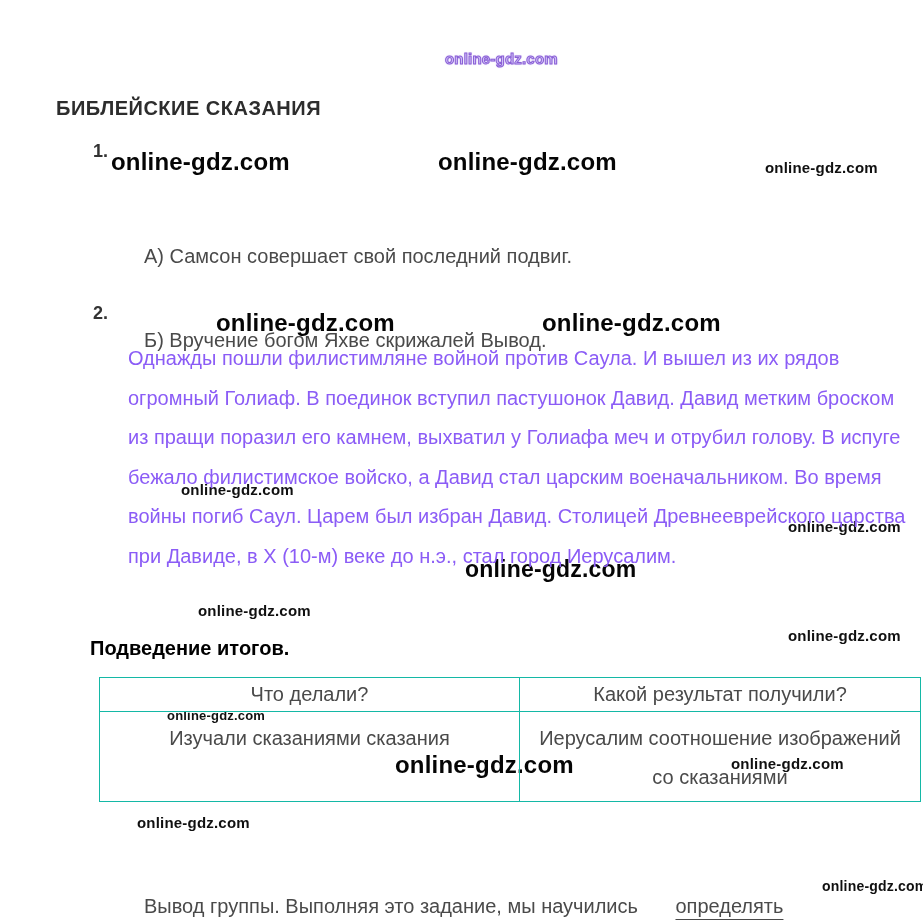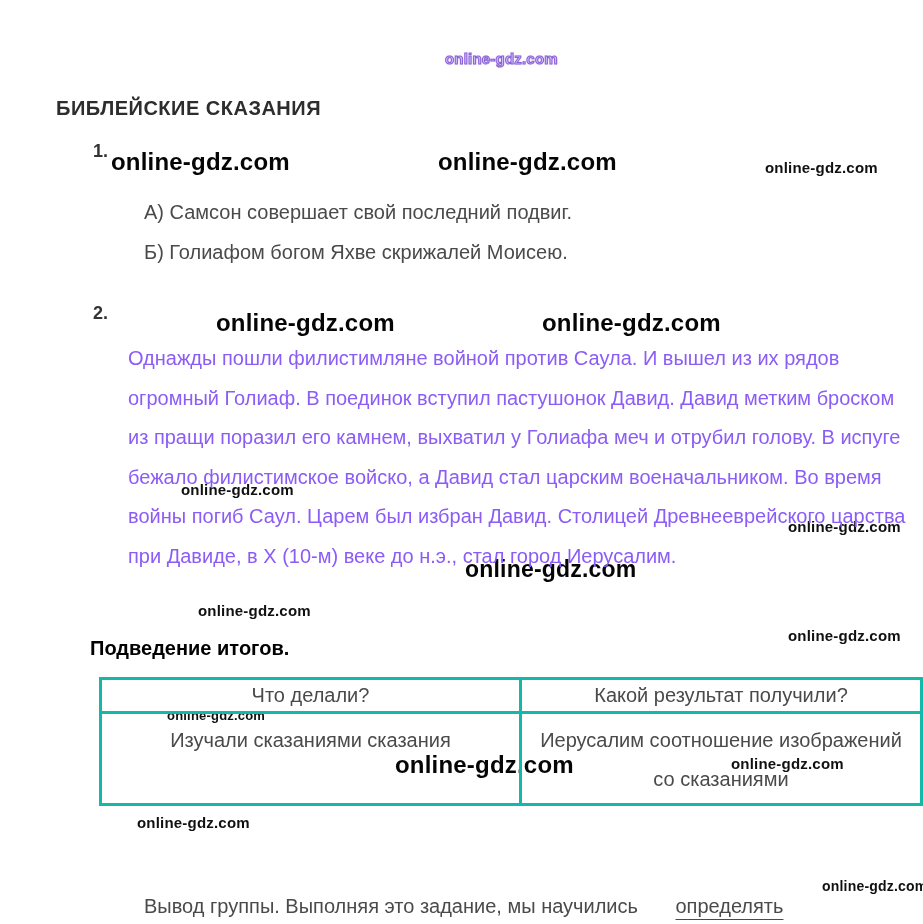--- a/index.html
+++ b/index.html
@@ -51,39 +51,39 @@
     position: absolute; left: 45px;
     font-size: 18px; font-weight: bold; color: #333333;
   }
   .num1 { top: 93px; }
   .num2 { top: 255px; }
 
   .options {
     position: absolute; left: 80px; top: 131px; width: 700px;
     font-size: 20px; color: #4a4a4a;
   }
-  .option { height: 40px; line-height: 34px; }
+  .option { height: 40px; line-height: 34px; margin-top: 44px; }
 
   .para {
     position: absolute; left: 80px; top: 291px; width: 815px;
     font-size: 20px; color: #8b5cf6; line-height: 39.5px;
   }
 
   .summary-heading {
     position: absolute; left: 42px; top: 589px;
     font-size: 20px; font-weight: bold; color: #000000;
   }
 
   .results {
     position: absolute; left: 67px; top: 645px; width: 821px;
     border-collapse: collapse; table-layout: fixed;
     font-size: 20px; color: #4a4a4a;
   }
   .results th, .results td {
-    border: 3px solid #14b8a6;
+    border: 1px solid #14b8a6;
     font-weight: normal;
     text-align: center;
     padding: 4px 10px;
   }
   .results th { height: 34px; vertical-align: middle; }
   .results td { height: 86px; vertical-align: top; padding-top: 7px; line-height: 39px; }
   .col-what { width: 420px; }
   .col-result { width: 401px; }
 
   .conclusion {
@@ -122,21 +122,21 @@
   <span class="wm wm-big wm12">online-gdz.com</span>
   <span class="wm wm-sm  wm13">online-gdz.com</span>
   <span class="wm wm-sm  wm14">online-gdz.com</span>
   <span class="wm wm-sm  wm15">online-gdz.com</span>
 
   <h1 class="title">БИБЛЕЙСКИЕ СКАЗАНИЯ</h1>
 
   <div class="num num1">1.</div>
   <div class="options">
     <div class="option">А) Самсон совершает свой последний подвиг.</div>
-    <div class="option">Б) Голиафом богом Яхве скрижалей Моисею.</div>
+    <div class="option">Б) Вручение богом Яхве скрижалей Вывод.</div>
   </div>
 
   <div class="num num2">2.</div>
   <p class="para">Однажды пошли филистимляне войной против Саула. И вышел из их рядов огромный Голиаф. В поединок вступил пастушонок Давид. Давид метким броском из пращи поразил его камнем, выхватил у Голиафа меч и отрубил голову. В испуге бежало филистимское войско, а Давид стал царским военачальником. Во время войны погиб Саул. Царем был избран Давид. Столицей Древнееврейского царства при Давиде, в X (10-м) веке до н.э., стал город Иерусалим.</p>
 
   <h2 class="summary-heading">Подведение итогов.</h2>
 
   <table class="results">
     <colgroup>
       <col class="col-what">

